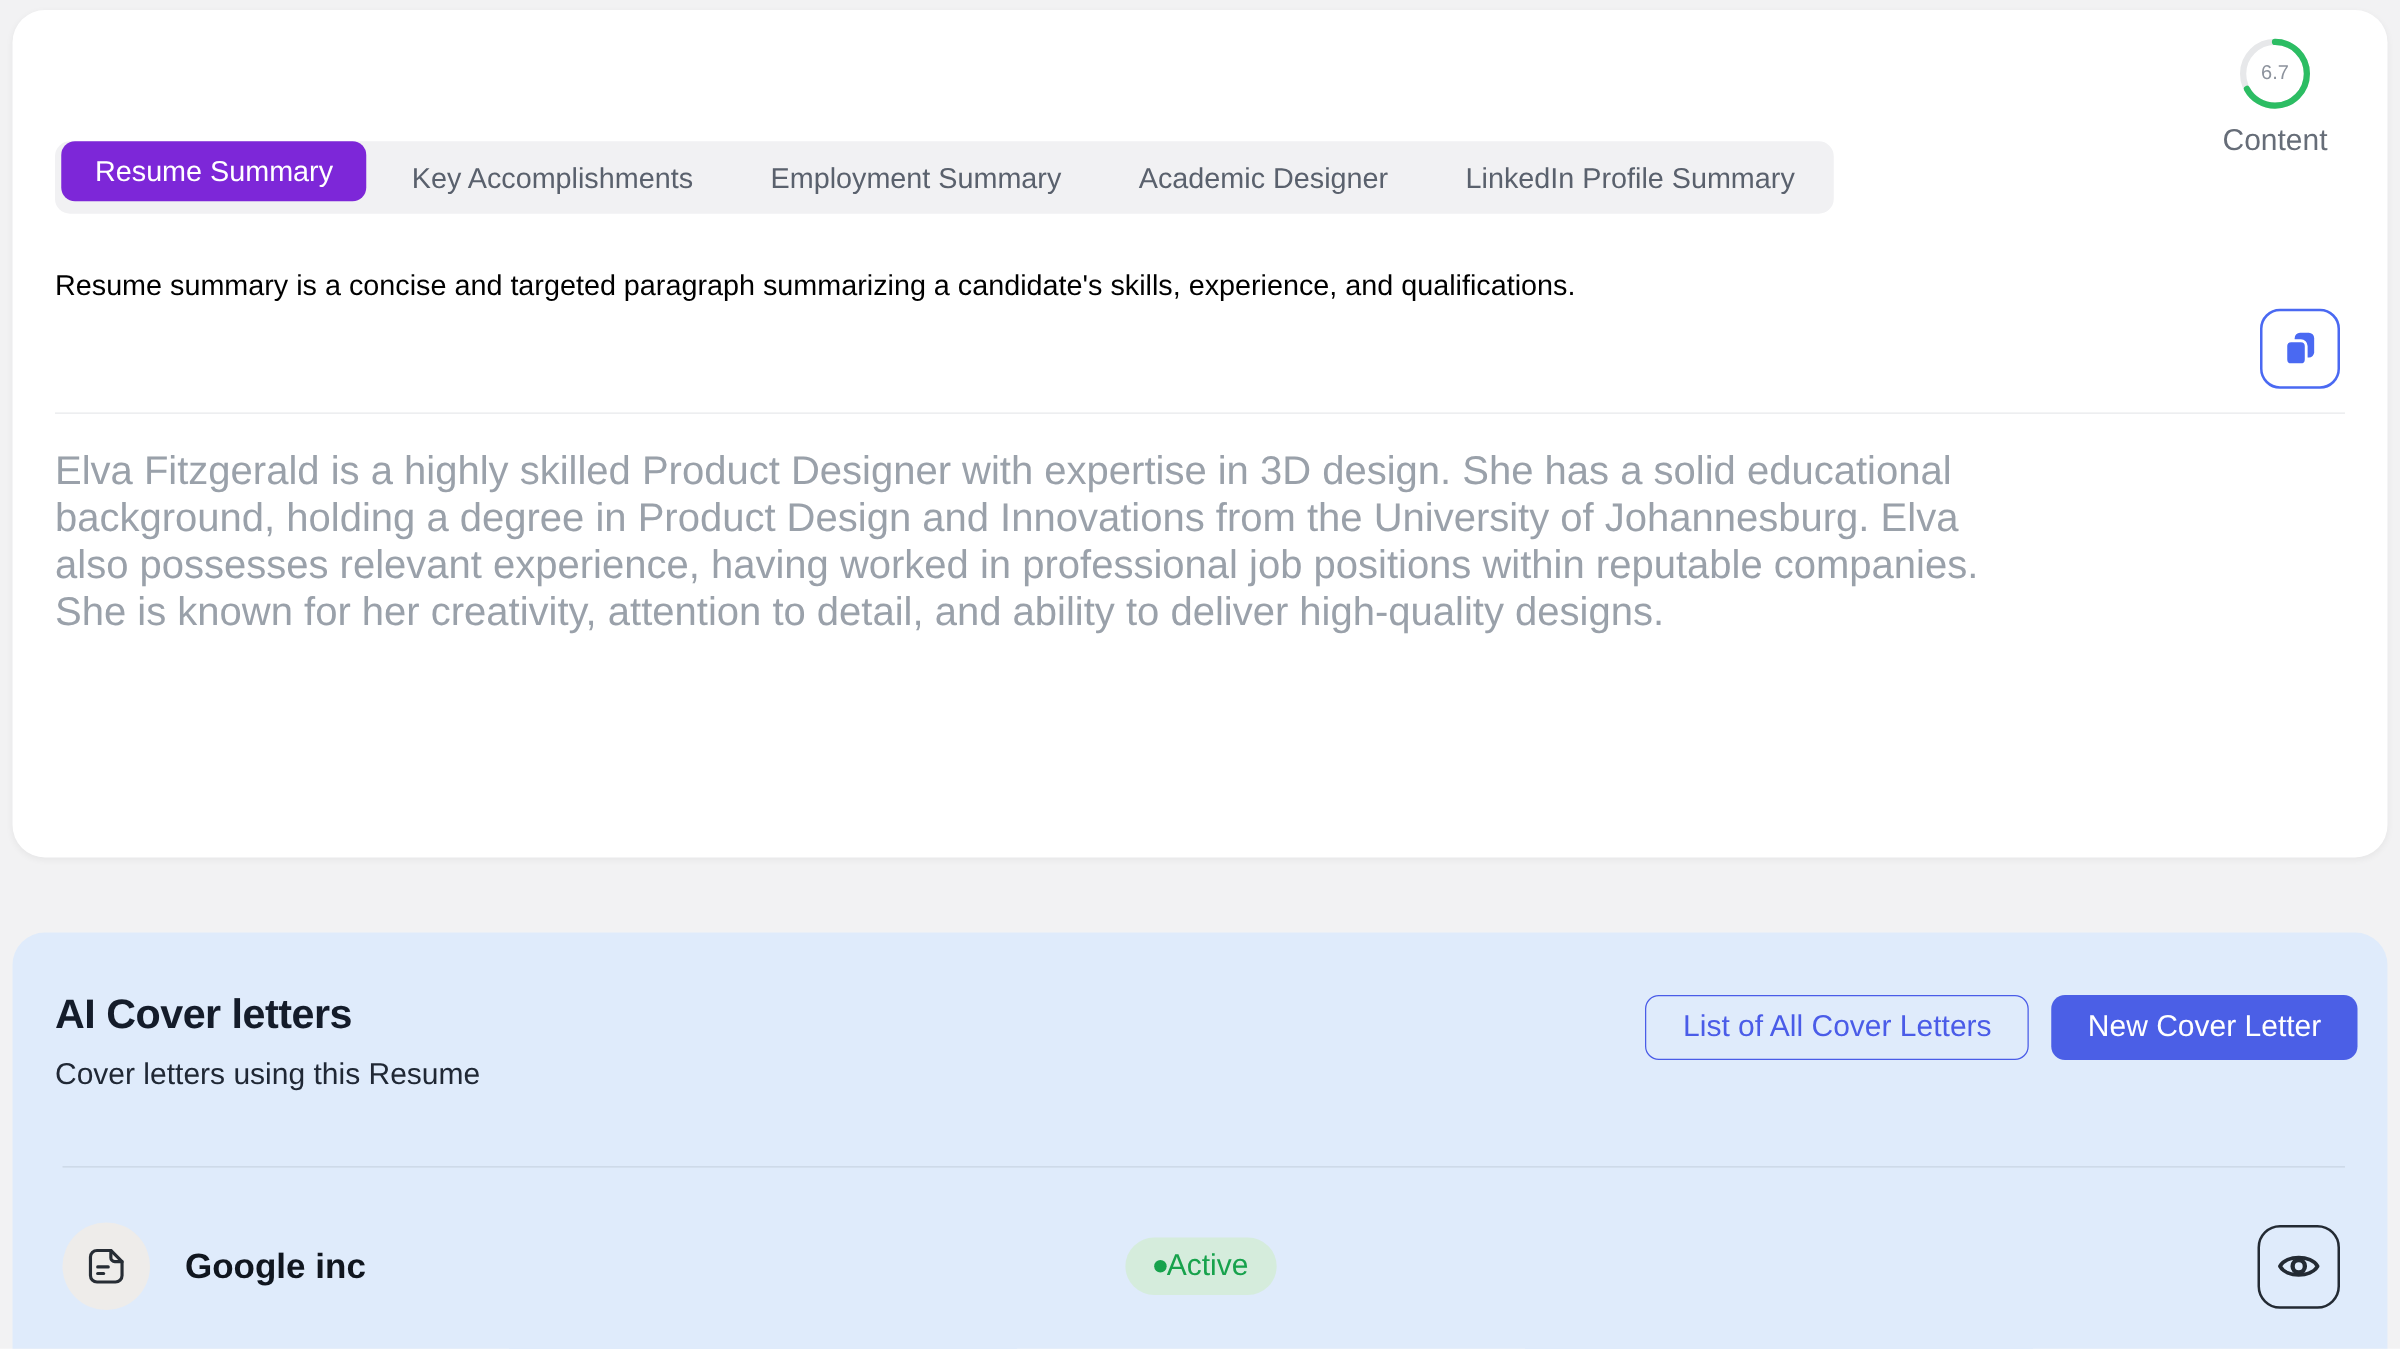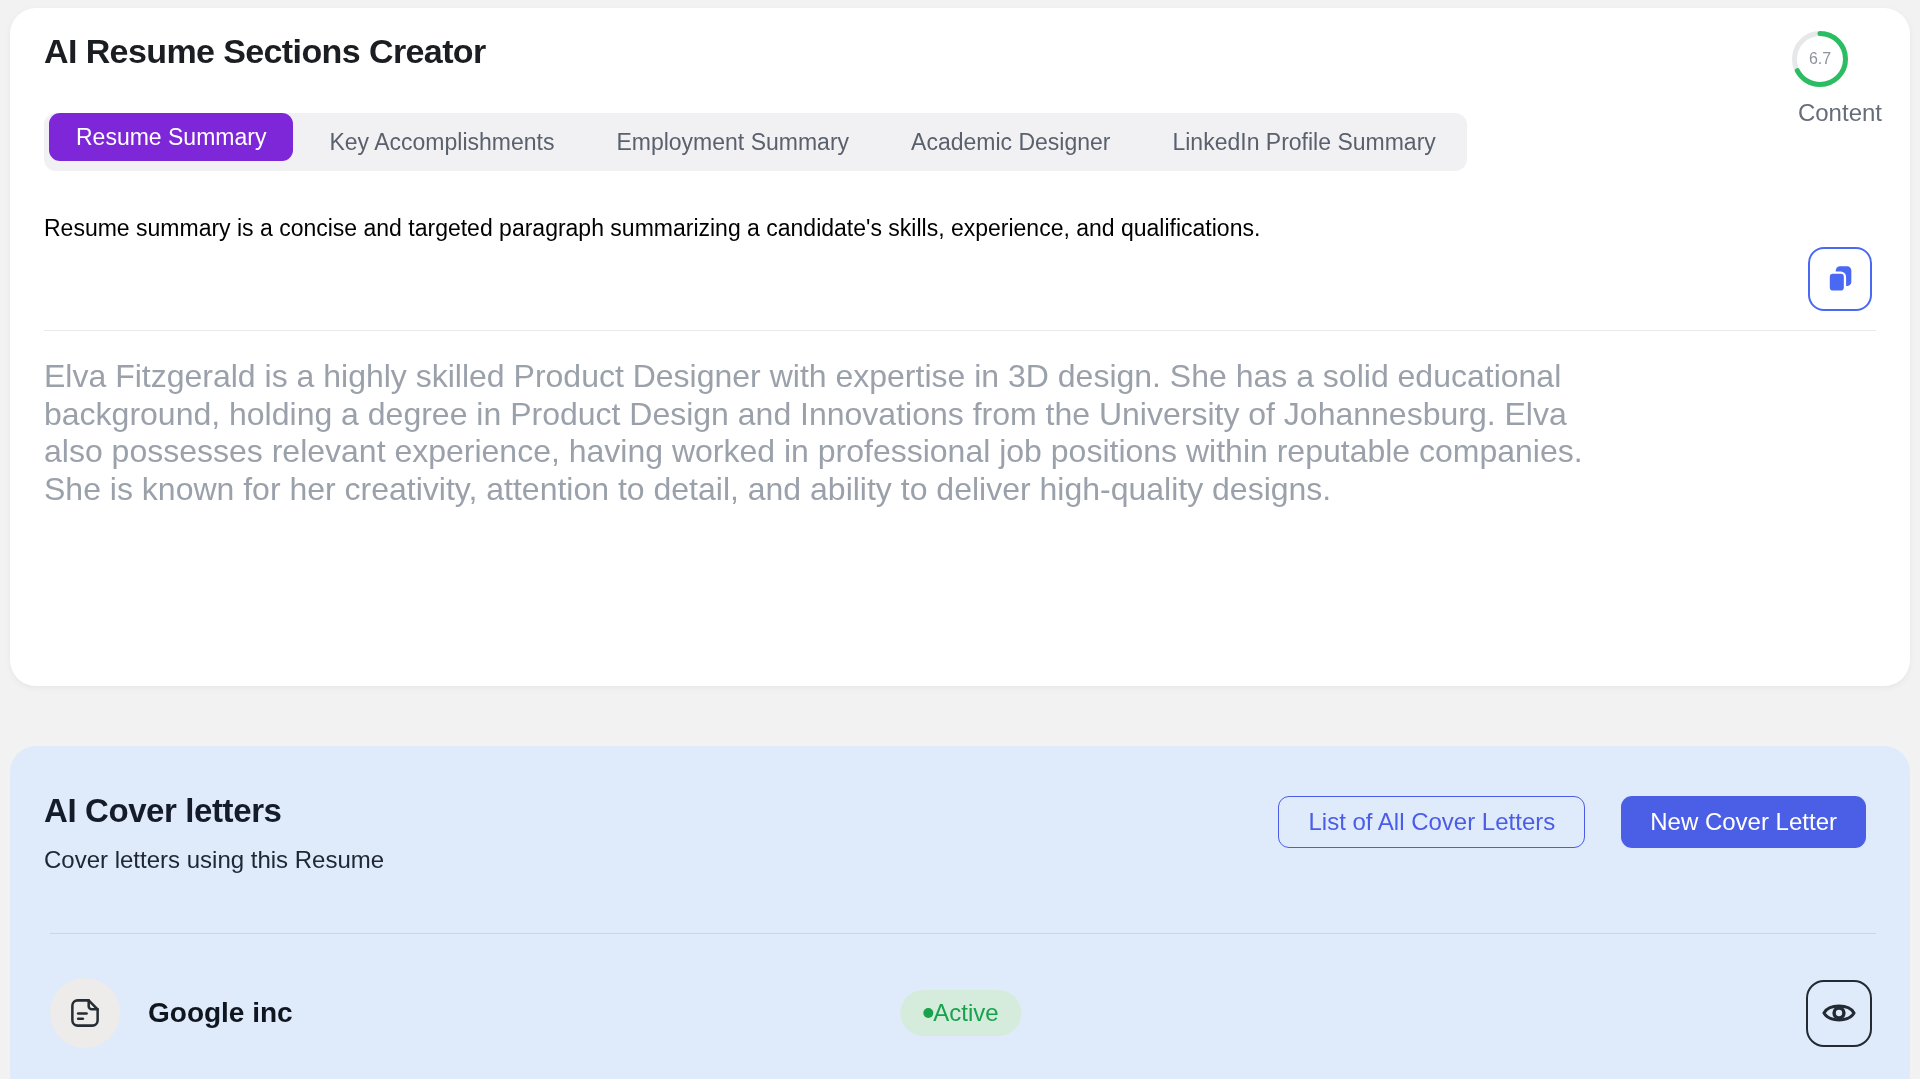--- a/index.html
+++ b/index.html
@@ -16,21 +16,21 @@
     position:absolute; left:10px; top:8px; width:1900px; height:678px;
     background:#ffffff; border-radius:26px;
     box-shadow:0 2px 6px rgba(0,0,0,.05);
   }
   .page-title {
     position:absolute; left:34px; top:24px;
     font-size:34px; font-weight:800; letter-spacing:-.6px; color:#1a1d22;
   }
 
   
-  .gauge-wrap { position:absolute; top:22px; right:28px; width:124px; text-align:right; }
+  .gauge-wrap { position:absolute; top:22px; right:28px; width:124px; text-align:center; }
   .gauge-ring { width:58px; height:58px; display:block; margin:0 auto; }
   .gauge-value {
     position:absolute; top:0; left:0; right:0; height:58px;
     display:flex; align-items:center; justify-content:center;
     font-size:16px; color:#8d939d;
   }
   .gauge-label { margin-top:11px; font-size:24px; color:#666d78; }
 
   
   .tab-bar {
@@ -74,21 +74,21 @@
   }
   .cover-title {
     position:absolute; left:34px; top:46px;
     font-size:33px; font-weight:800; letter-spacing:-.4px; color:#141c2a;
   }
   .cover-subtitle {
     position:absolute; left:34px; top:100px;
     font-size:24px; color:#202835;
   }
   .cover-actions {
-    position:absolute; top:50px; right:44px; display:flex; gap:36px; align-items:flex-end;
+    position:absolute; top:50px; right:24px; display:flex; gap:18px; align-items:flex-end;
   }
   .btn { height:52px; border-radius:11px; font-size:24px; display:flex; align-items:center;
          padding:0 29px; cursor:pointer; white-space:nowrap;
          font-family:"Liberation Sans", sans-serif; }
   .btn-outline { border:1.5px solid #4a5ce8; color:#4a5ce8; background:transparent; }
   .btn-filled  { border:none; background:#4b5fe6; color:#ffffff; }
 
   .divider-bottom {
     position:absolute; left:40px; right:34px; top:187px; height:1px; background:#c9d5e3;
   }
@@ -115,21 +115,20 @@
     margin-left:auto; width:66px; height:67px;
     border:2.5px solid #232a33; border-radius:18px; background:transparent;
     display:flex; align-items:center; justify-content:center; cursor:pointer;
   }
 </style>
 </head>
 <body>
 
 <div class="card-top">
 
-  <h1 class="page-title">AI Resume Sections Creator</h1>
 
   <div class="gauge-wrap">
     <svg class="gauge-ring" viewBox="0 0 58 58">
       <circle cx="29" cy="29" r="25.5" fill="none" stroke="#e7e8ea" stroke-width="5"></circle>
       <circle cx="29" cy="29" r="25.5" fill="none" stroke="#2cbd63" stroke-width="5" stroke-linecap="round" transform="rotate(-90 29 29)" stroke-dasharray="107.34822097316324 52.87300435991621"></circle>
     </svg>
     <div class="gauge-value">6.7</div>
     <div class="gauge-label">Content</div>
   </div>
 

